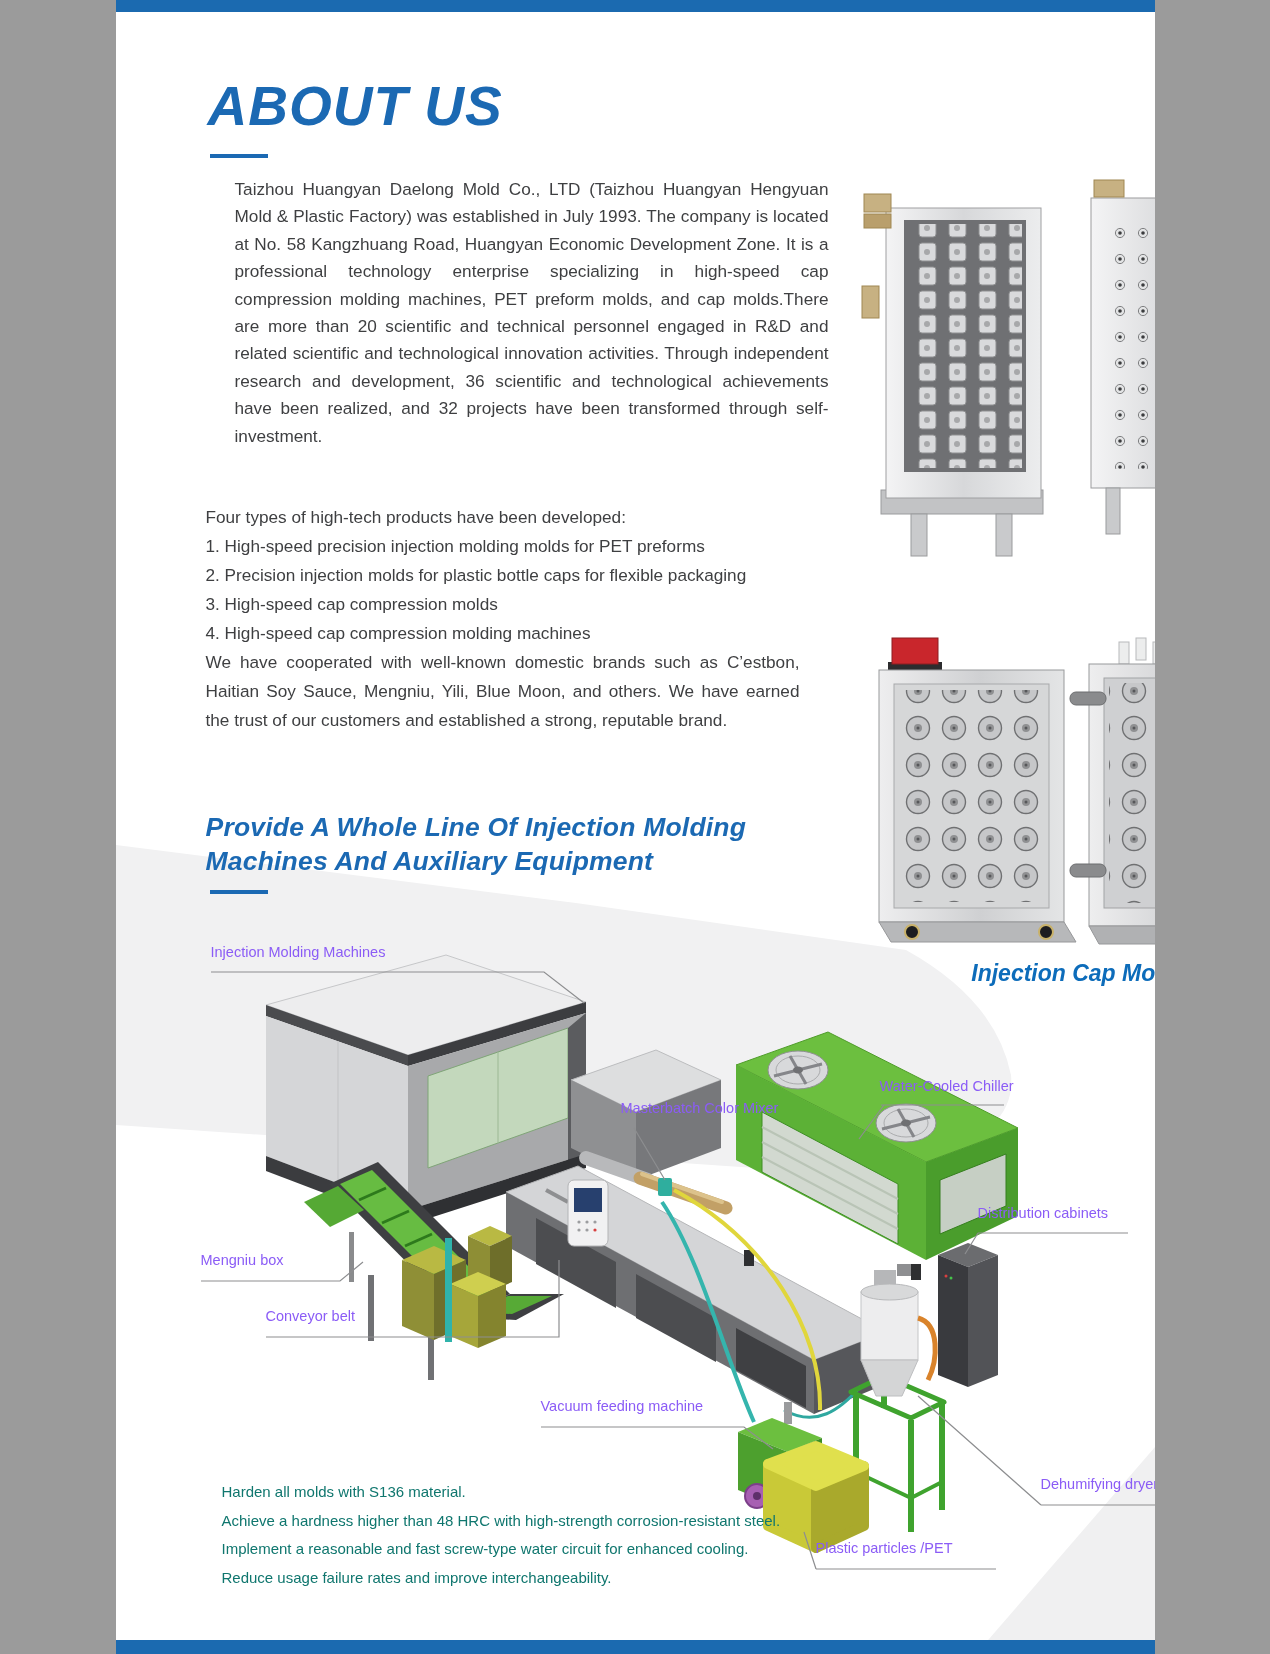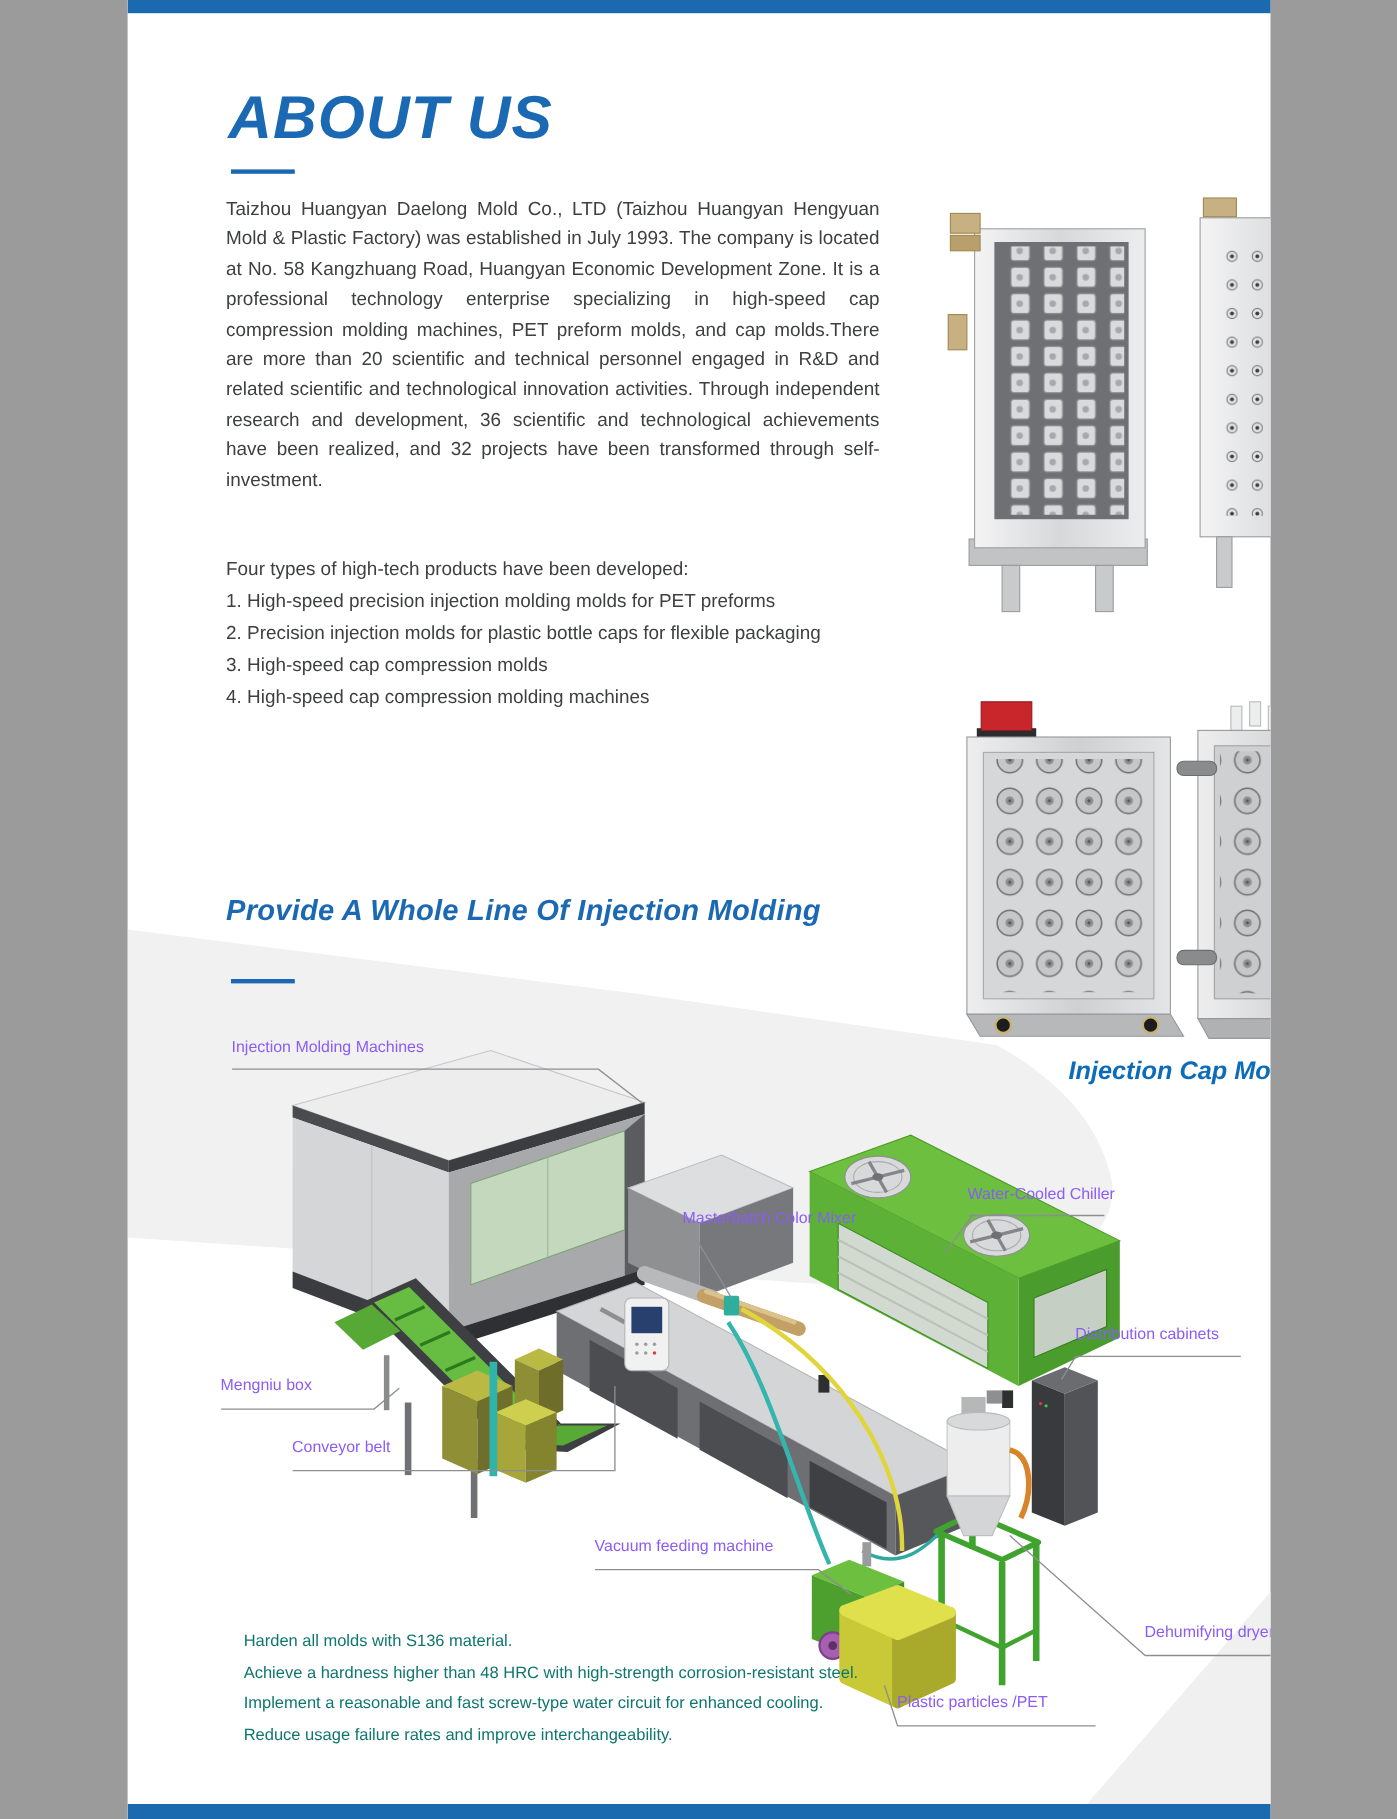--- a/index.html
+++ b/index.html
@@ -17,21 +17,21 @@
     font-size:55px;font-weight:700;font-style:italic;letter-spacing:1px;
     color:#1b69b3;
   }
   .dash{position:absolute;z-index:2;background:#1b69b3;height:4px;width:58px;}
   .dash.d1{left:94px;top:154px;}
   .dash.d2{left:94px;top:890px;}
   .para{
     position:absolute;left:90px;width:594px;z-index:2;
     font-size:17.2px;line-height:27.4px;text-align:justify;color:#3e3f41;
   }
-  .para.p1{top:176px;}
+  .para.p1{top:176px;margin-left:29px;}
   .block2{
     position:absolute;left:90px;top:503px;width:594px;z-index:2;
     font-size:17.2px;line-height:29px;color:#3e3f41;
   }
   .block2 .just{text-align:justify;}
   .section2-title{
     position:absolute;left:90px;top:810px;width:600px;z-index:2;
     font-size:26.5px;line-height:34px;font-weight:700;font-style:italic;
     color:#1b69b3;letter-spacing:.2px;
   }
@@ -68,24 +68,26 @@
   <div class="dash d1"></div>
 
   <div class="para p1">Taizhou Huangyan Daelong Mold Co., LTD (Taizhou Huangyan Hengyuan Mold &amp; Plastic Factory) was established in July 1993. The company is located at No. 58 Kangzhuang Road, Huangyan Economic Development Zone. It is a professional technology enterprise specializing in high-speed cap compression molding machines, PET preform molds, and cap molds.There are more than 20 scientific and technical personnel engaged in R&amp;D and related scientific and technological innovation activities. Through independent research and development, 36 scientific and technological achievements have been realized, and 32 projects have been transformed through self-investment.</div>
 
   <div class="block2">
     <div>Four types of high-tech products have been developed:</div>
     <div>1. High-speed precision injection molding molds for PET preforms</div>
     <div>2. Precision injection molds for plastic bottle caps for flexible packaging</div>
     <div>3. High-speed cap compression molds</div>
     <div>4. High-speed cap compression molding machines</div>
+    <div class="just">We have cooperated with well-known domestic brands such as C’estbon, Haitian Soy Sauce, Mengniu, Yili, Blue Moon, and others. We have earned the trust of our customers and established a strong, reputable brand.</div>
   </div>
 
   <div class="section2-title">
     <div>Provide A Whole Line Of Injection Molding</div>
+    <div>Machines And Auxiliary Equipment</div>
   </div>
   <div class="dash d2"></div>
 
   <svg class="figure" style="left:740px;top:168px;" width="430" height="415" viewBox="0 0 430 415">
     <defs>
       <linearGradient id="metal1" x1="0" y1="0" x2="1" y2="0">
         <stop offset="0" stop-color="#f4f4f5"></stop>
           <stop offset="0.5" stop-color="#d7d8da"></stop>
           <stop offset="1" stop-color="#ecedee"></stop>
       </linearGradient>

